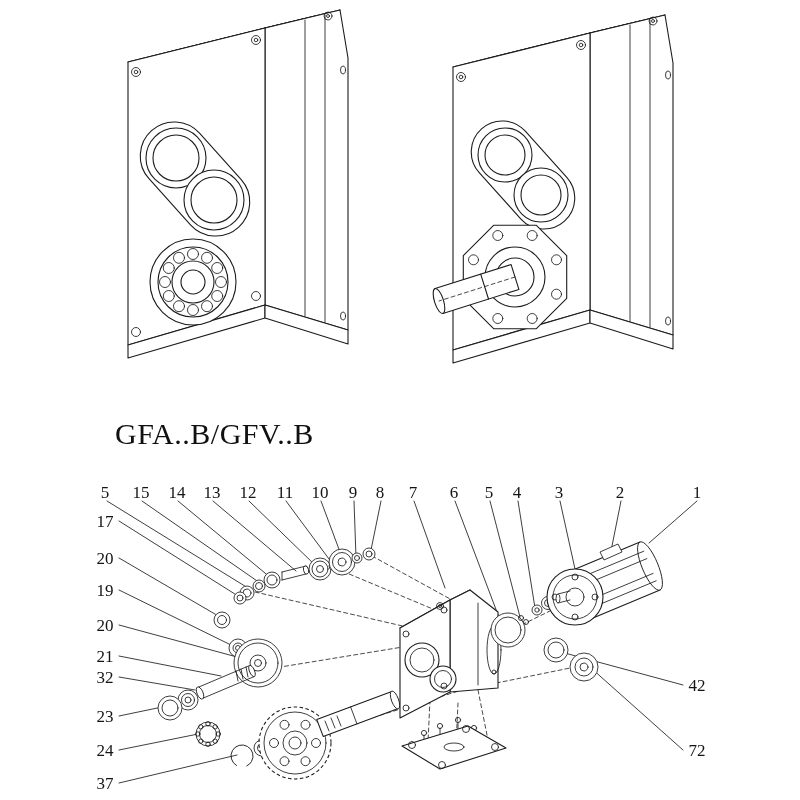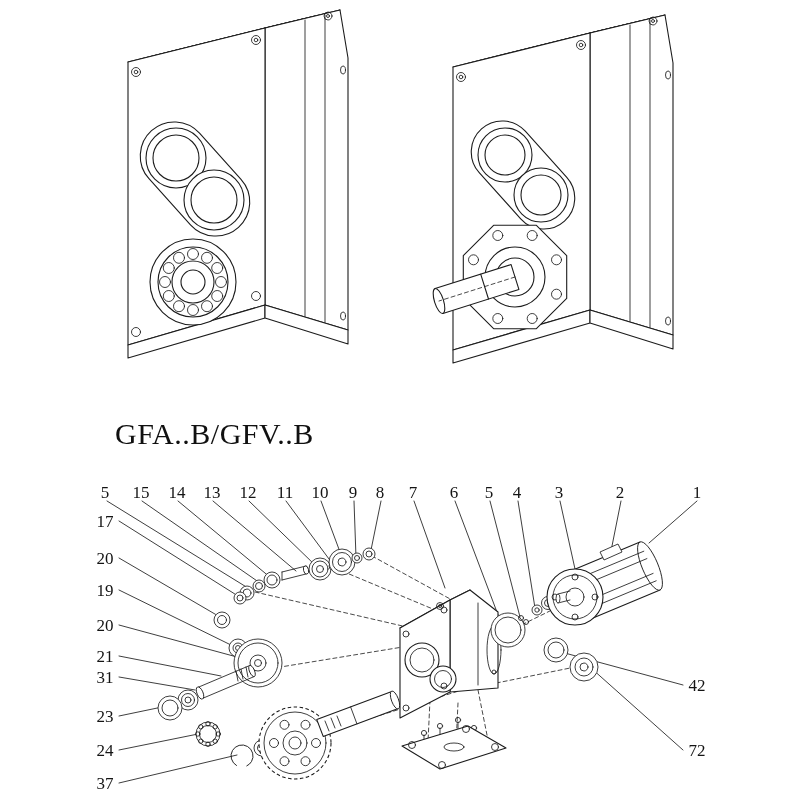--- a/index.html
+++ b/index.html
@@ -336,21 +336,21 @@
 <div class="plabel" style="left:517px;top:492px">4</div>
 <div class="plabel" style="left:559px;top:492px">3</div>
 <div class="plabel" style="left:620px;top:492px">2</div>
 <div class="plabel" style="left:697px;top:492px">1</div>
 
 <div class="plabel" style="left:105px;top:521px">17</div>
 <div class="plabel" style="left:105px;top:558px">20</div>
 <div class="plabel" style="left:105px;top:590px">19</div>
 <div class="plabel" style="left:105px;top:625px">20</div>
 <div class="plabel" style="left:105px;top:656px">21</div>
-<div class="plabel" style="left:105px;top:677px">31</div>
+<div class="plabel" style="left:105px;top:677px">32</div>
 <div class="plabel" style="left:105px;top:716px">23</div>
 <div class="plabel" style="left:105px;top:750px">24</div>
 <div class="plabel" style="left:105px;top:783px">37</div>
 
 <div class="plabel" style="left:697px;top:685px">42</div>
 <div class="plabel" style="left:697px;top:750px">72</div>
 
 </div>
 
 </body></html>

